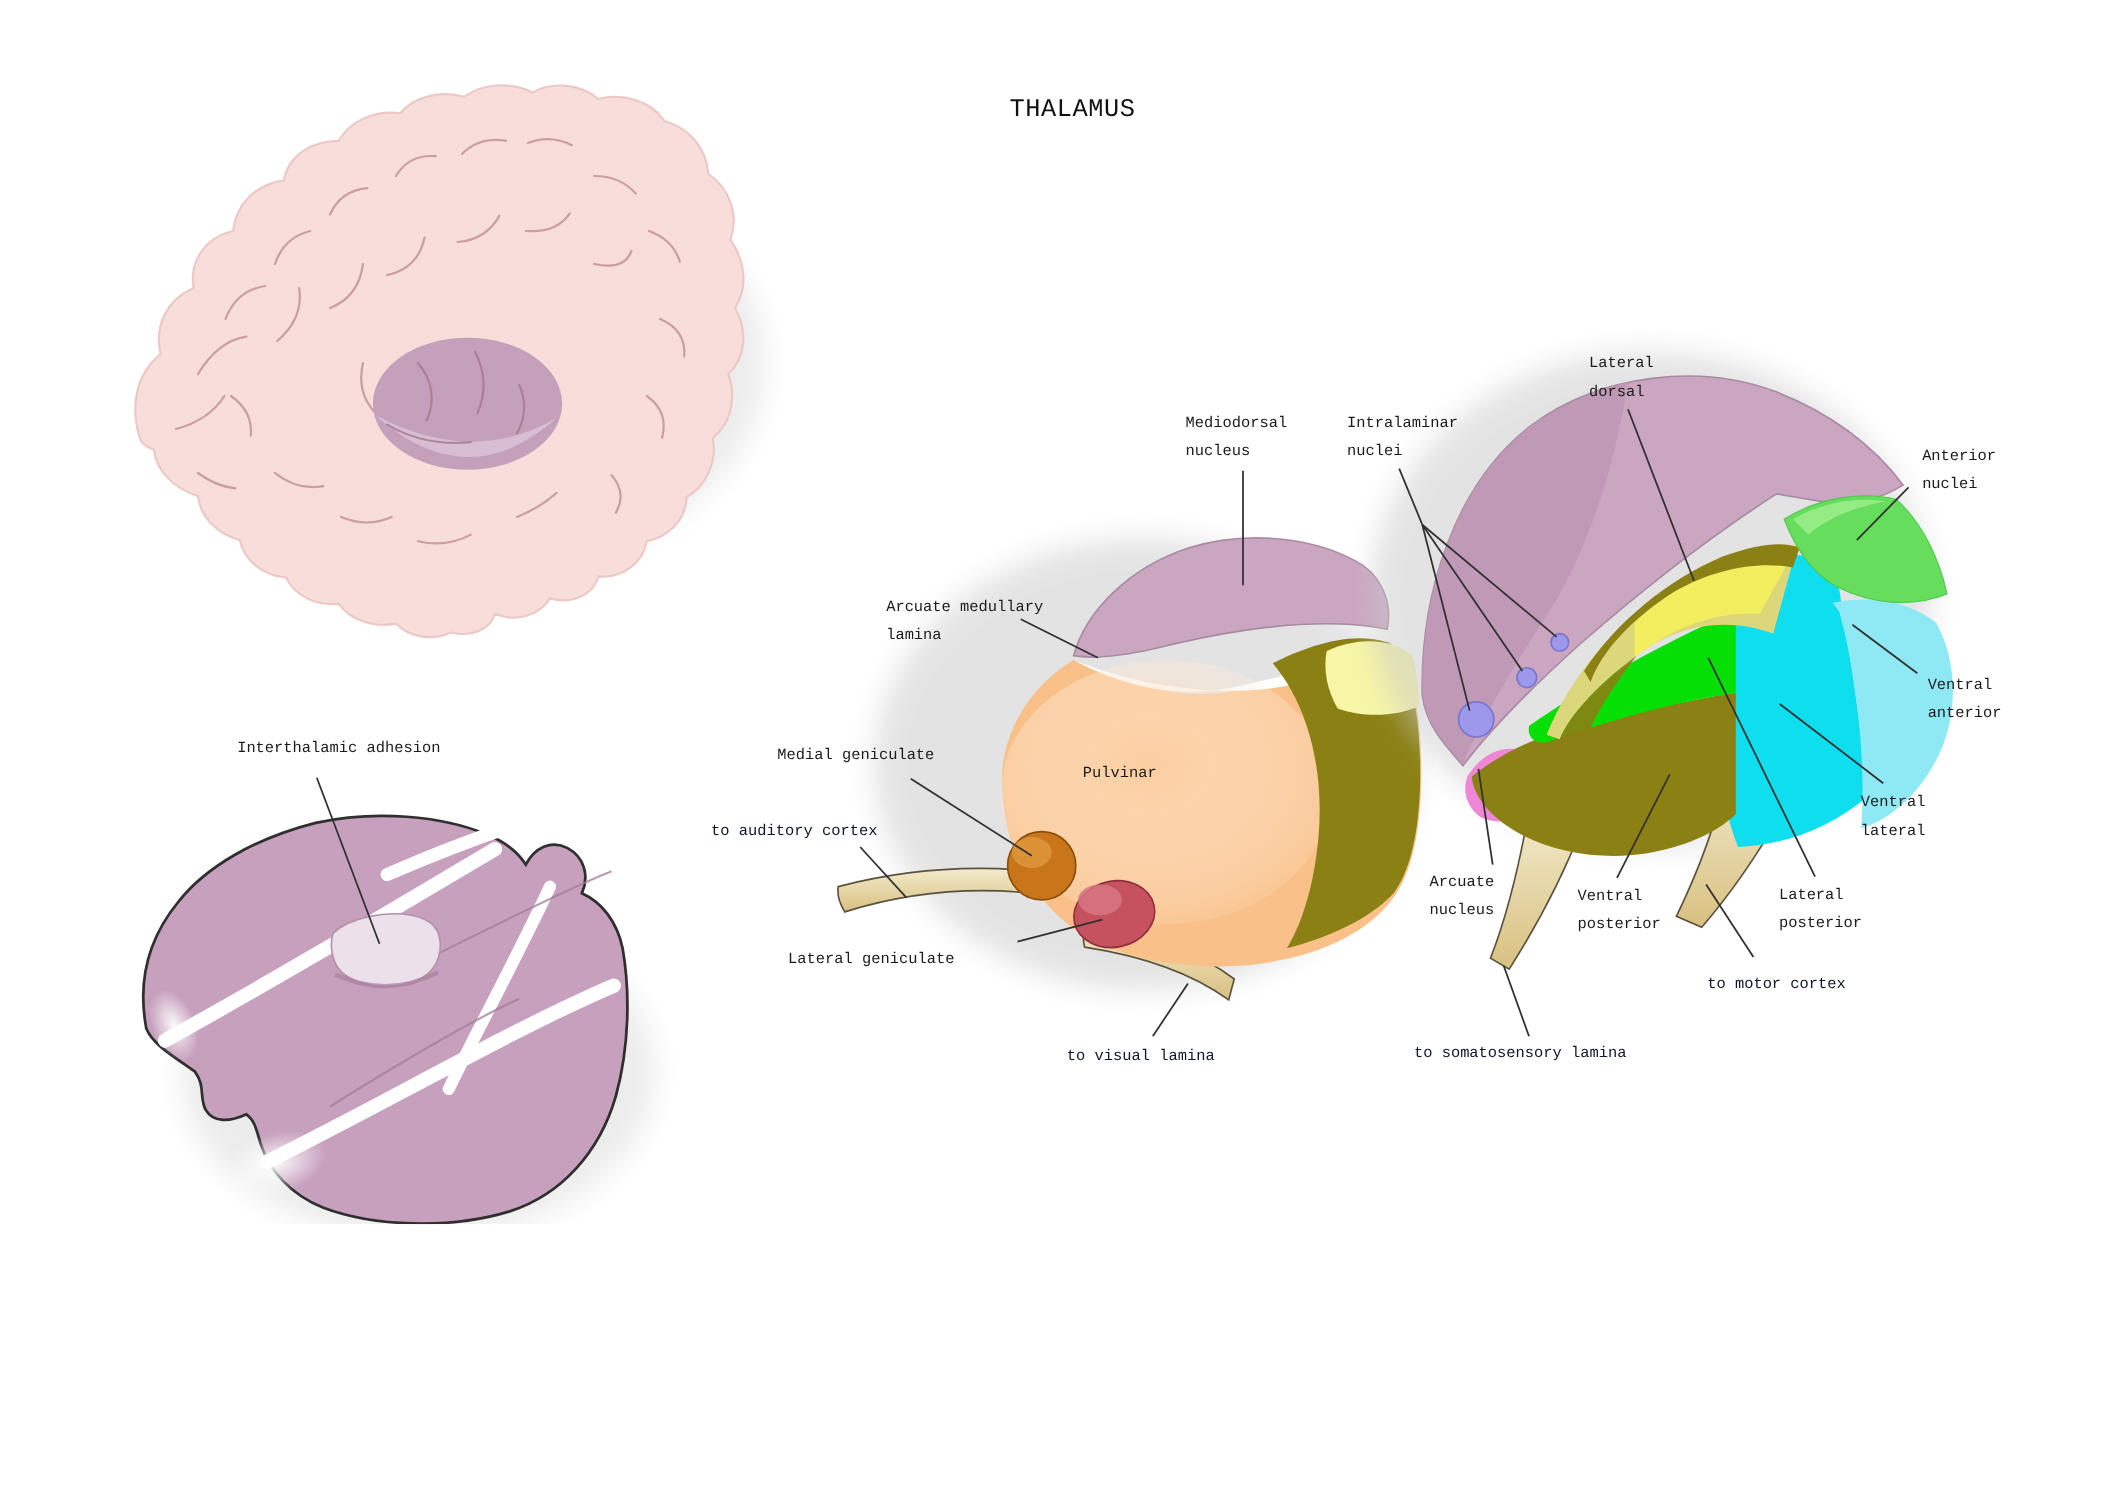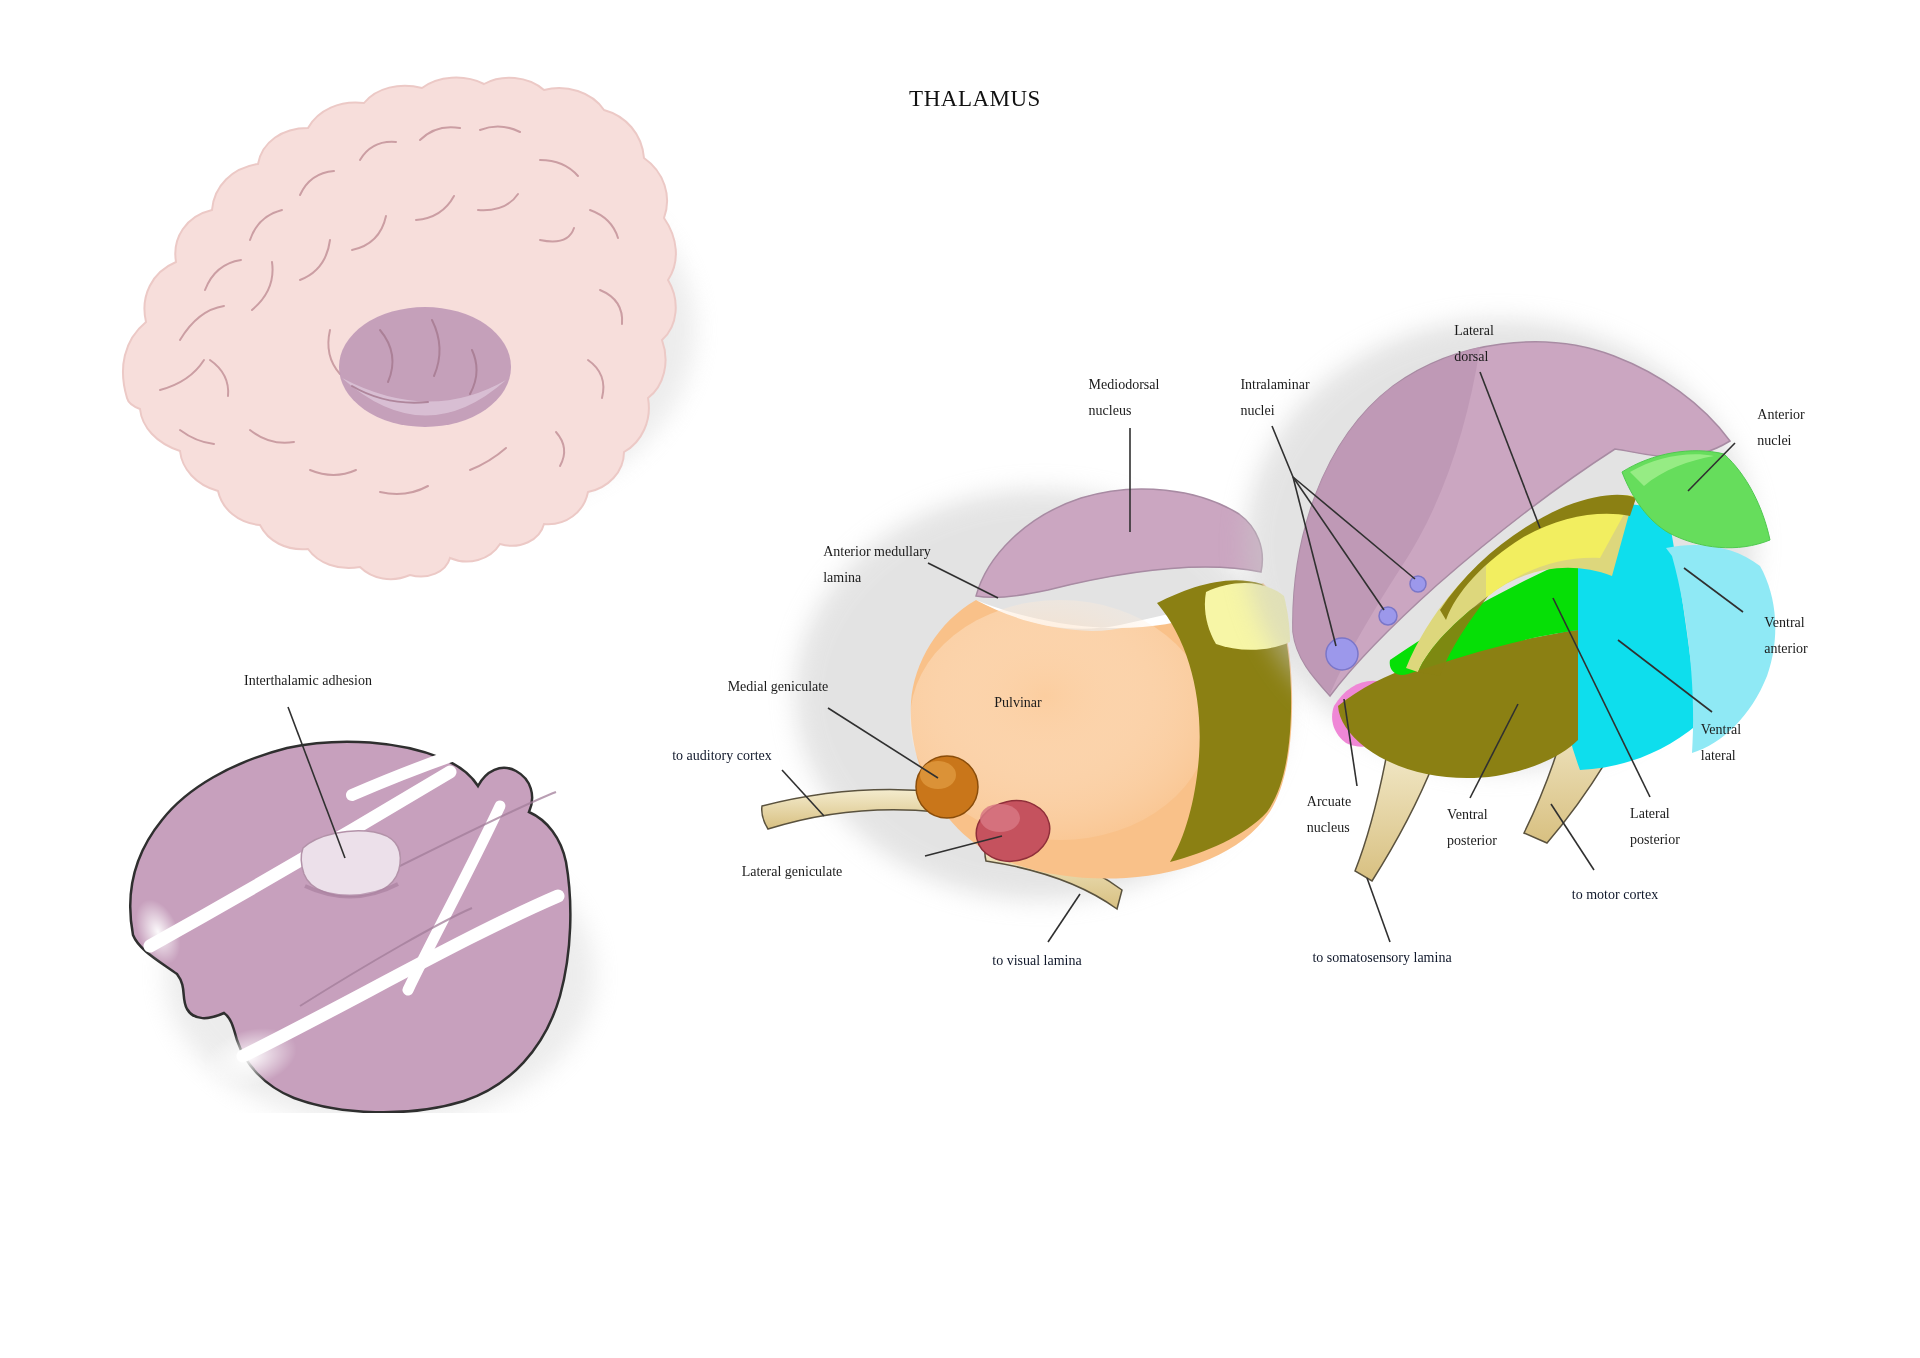--- a/index.html
+++ b/index.html
@@ -1,17 +1,17 @@
 <!DOCTYPE html>
 <html><head>
 <meta charset="utf-8">
 <style>
   html,body{margin:0;padding:0;background:#ffffff;}
   .canvas{position:relative;width:1920px;height:1113px;background:#ffffff;overflow:hidden;
-          font-family:Liberation Serif, serif;}
+          font-family:Liberation Mono, monospace;}
   .art{position:absolute;left:0;top:0;}
   .lbl{position:absolute;transform:translateX(-50%);text-align:left;
        font-size:14px;line-height:26px;color:#1b1b1b;white-space:nowrap;}
   .lbl span{display:block;}
   .lbl.gray{color:#0f172a;}
   .title{position:absolute;transform:translateX(-50%);font-size:23px;color:#111;
          letter-spacing:0.5px;}
 </style>
 </head>
 <body>
@@ -233,21 +233,21 @@
   <span>Lateral</span>
   <span>dorsal</span>
 </div>
 
 <div class="lbl" style="left:1781px;top:402px">
   <span>Anterior</span>
   <span>nuclei</span>
 </div>
 
 <div class="lbl" style="left:877px;top:539px">
-  <span>Anterior medullary</span>
+  <span>Arcuate medullary</span>
   <span>lamina</span>
 </div>
 
 <div class="lbl" style="left:778px;top:674px">
   <span>Medial geniculate</span>
 </div>
 
 <div class="lbl" style="left:1018px;top:690px">
   <span>Pulvinar</span>
 </div>

